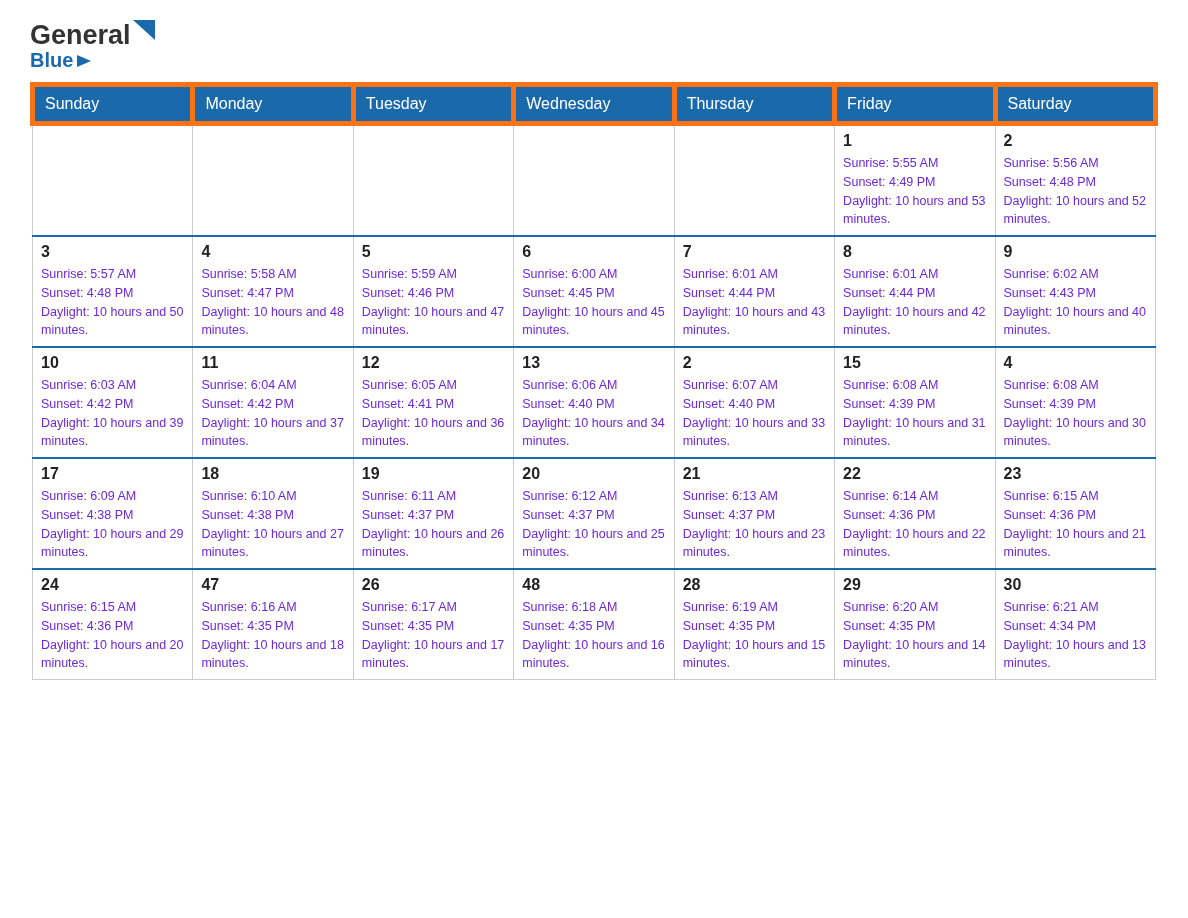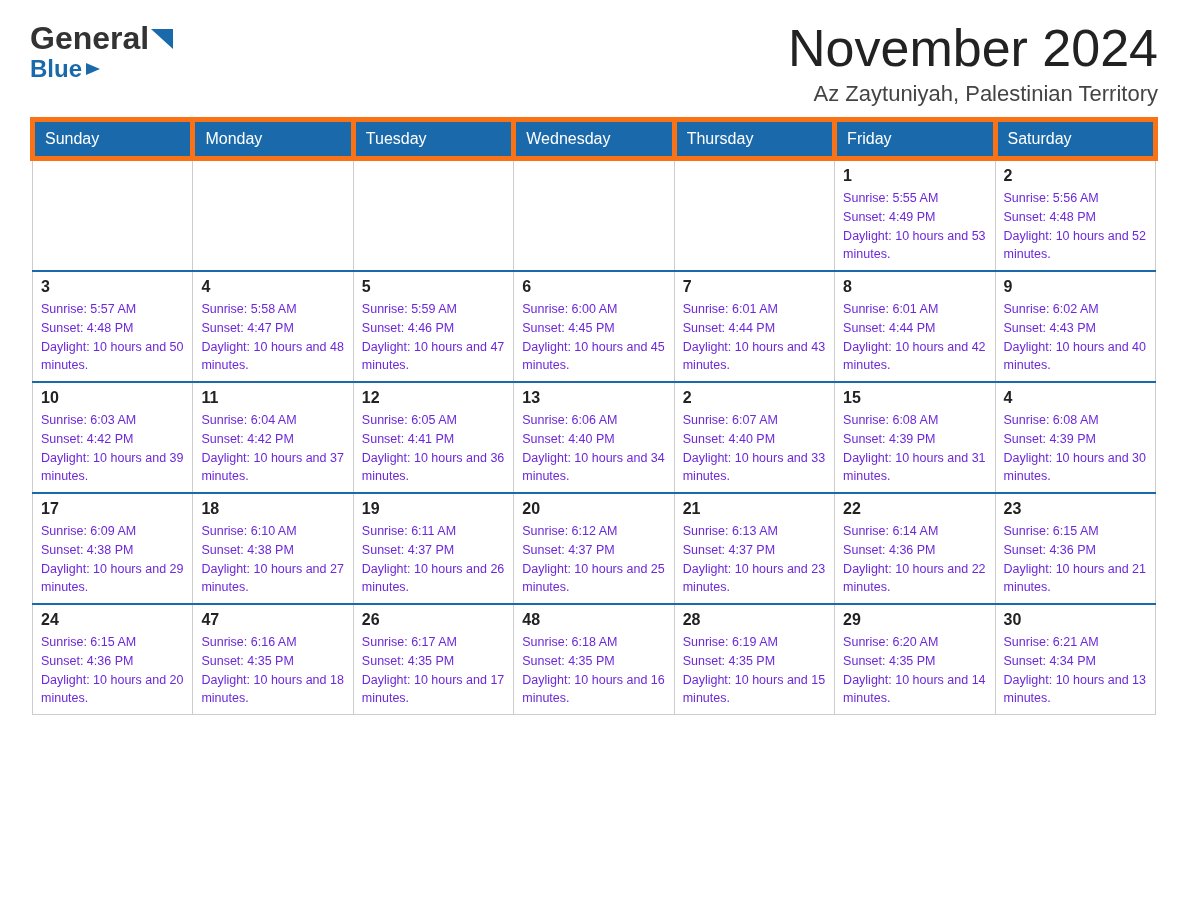--- a/index.html
+++ b/index.html
@@ -72,29 +72,29 @@
     }
     .empty-cell {
       background: #f9f9f9;
     }
     .logo-block {
       display: flex;
       flex-direction: column;
     }
     .logo-line1 {
       display: flex;
-      align-items: center;
-      font-size: 32px;
+      align-items: flex-start;
+      font-size: 27px;
       font-weight: bold;
       color: #333;
     }
     .logo-line2 {
       display: flex;
       align-items: center;
-      font-size: 24px;
+      font-size: 20px;
       font-weight: bold;
       color: #1a6aab;
       margin-top: -2px;
     }
   </style>
 </head>
 <body>
 
 <div class="header">
   <div class="logo-block">
@@ -104,24 +104,20 @@
         <polygon points="0,0 22,0 22,20" fill="#1a6aab"></polygon>
       </svg>
     </div>
     <div class="logo-line2">
       <span>Blue</span>
       <svg width="16" height="16" viewBox="0 0 16 16" style="margin-left:4px;">
         <polygon points="0,2 14,8 0,14" fill="#1a6aab"></polygon>
       </svg>
     </div>
   </div>
-  <div class="title-area">
-    <div class="month-title">November 2024</div>
-    <div class="location-title">Az Zaytuniyah, Palestinian Territory</div>
-  </div>
 </div>
 
 <table class="calendar-table">
   <thead>
     <tr>
 
     <th>Sunday</th>
         <th>Monday</th>
         <th>Tuesday</th>
         <th>Wednesday</th>

